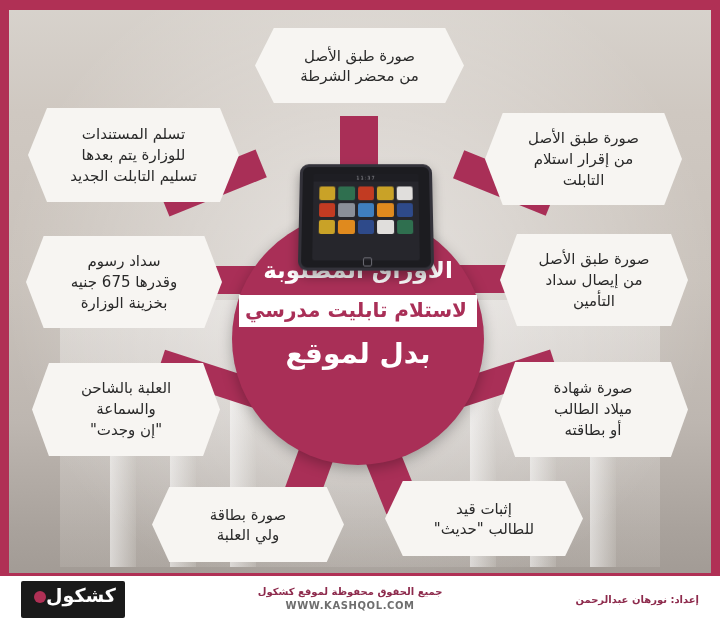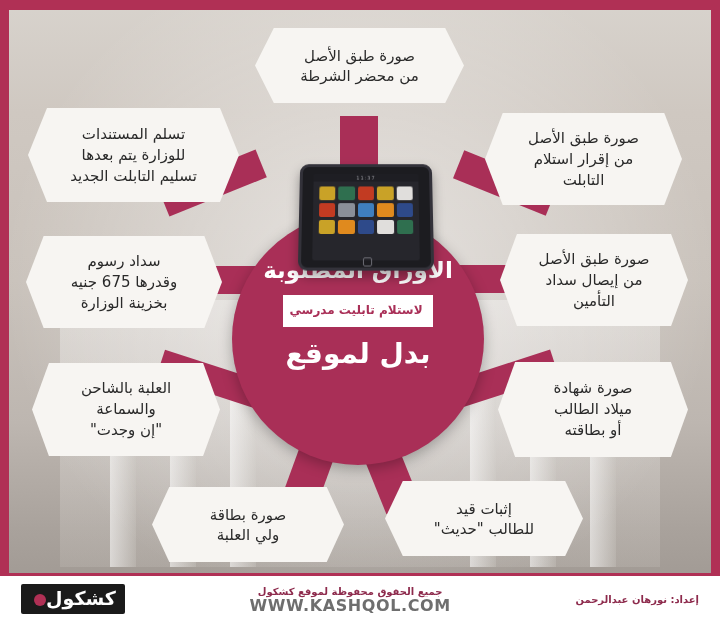--- a/index.html
+++ b/index.html
@@ -91,21 +91,21 @@
     font-size: 23px;
     font-weight: bold;
     letter-spacing: 0px;
     line-height: 30px;
   }
   .center-line2 {
     display: inline-block;
     margin-top: 10px;
     background: #ffffff;
     color: #a92f57;
-    font-size: 12px;
+    font-size: 20px;
     font-weight: bold;
     padding: 2px 10px 4px 6px;
     line-height: 26px;
   }
   .center-line3 {
     margin-top: 10px;
     font-size: 28px;
     font-weight: bold;
     line-height: 34px;
   }
@@ -198,21 +198,21 @@
   .footer-left {
     display: flex;
     align-items: center;
     gap: 2px;
   }
   .logo {
     background: #1a1a1a;
     color: #ffffff;
     font-size: 19px;
     font-weight: bold;
-    padding: 3px 9px 5px 9px;
+    padding: 3px 9px 12px 9px;
     border-radius: 2px;
     letter-spacing: -1px;
     position: relative;
   }
   .logo-mark {
     display: inline-block;
     width: 12px; height: 12px;
     background: #b03055;
     border-radius: 50%;
     margin-left: 4px;
@@ -221,21 +221,21 @@
   .footer-center {
     text-align: center;
     flex: 1;
     color: #8d2a4c;
     font-size: 10px;
     line-height: 14px;
     font-weight: bold;
   }
   .footer-center .site {
     color: #6e6e6e;
-    font-size: 16px;
+    font-size: 10px;
     letter-spacing: 0.6px;
   }
   .footer-right {
     color: #8d2a4c;
     font-size: 10px;
     line-height: 15px;
     font-weight: bold;
     text-align: left;
   }
 </style>

